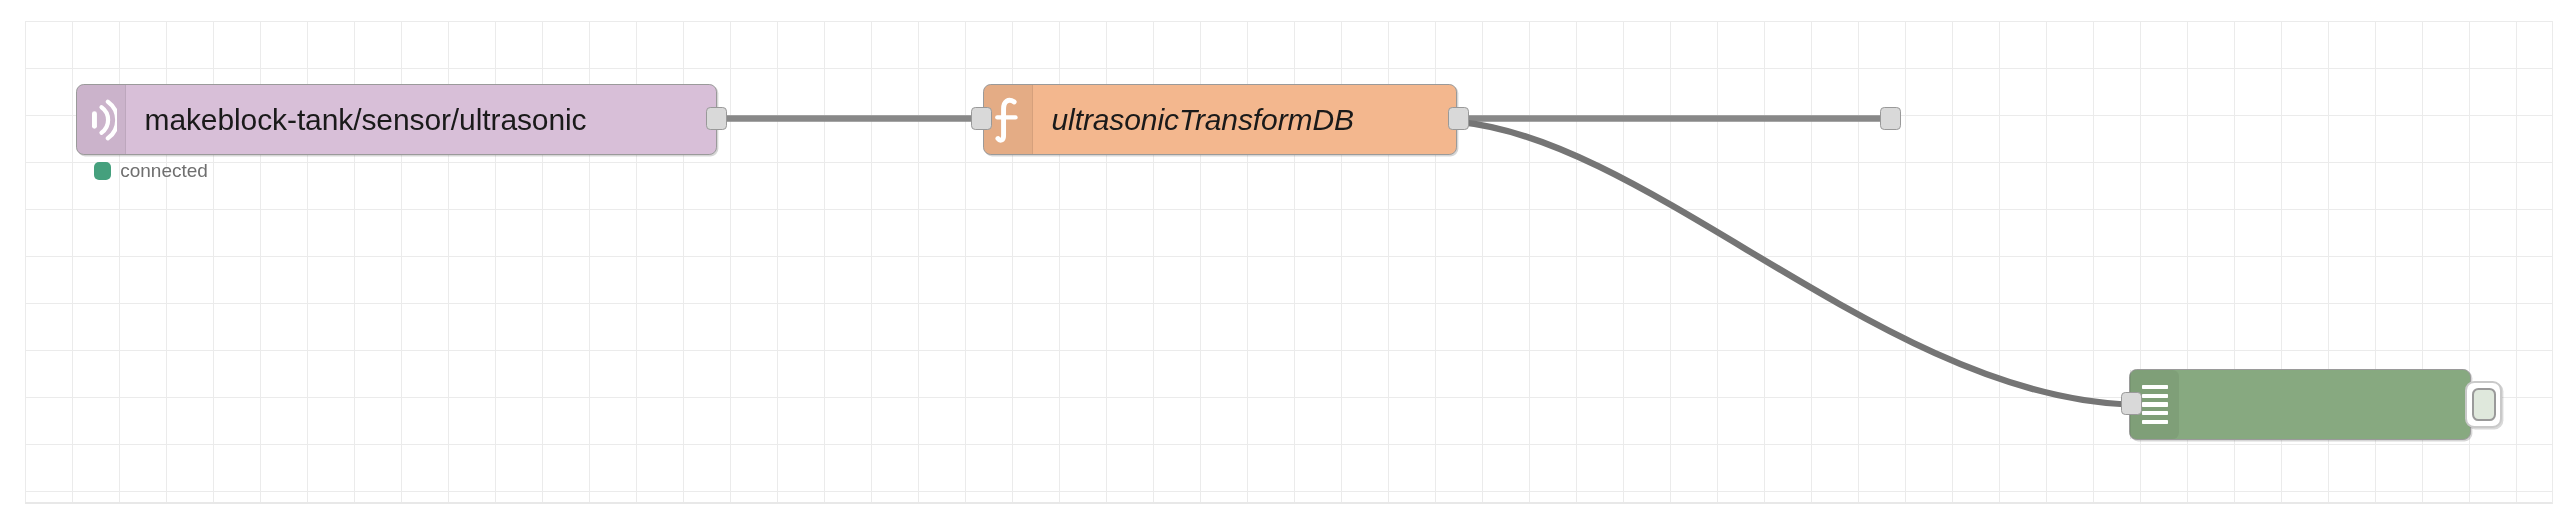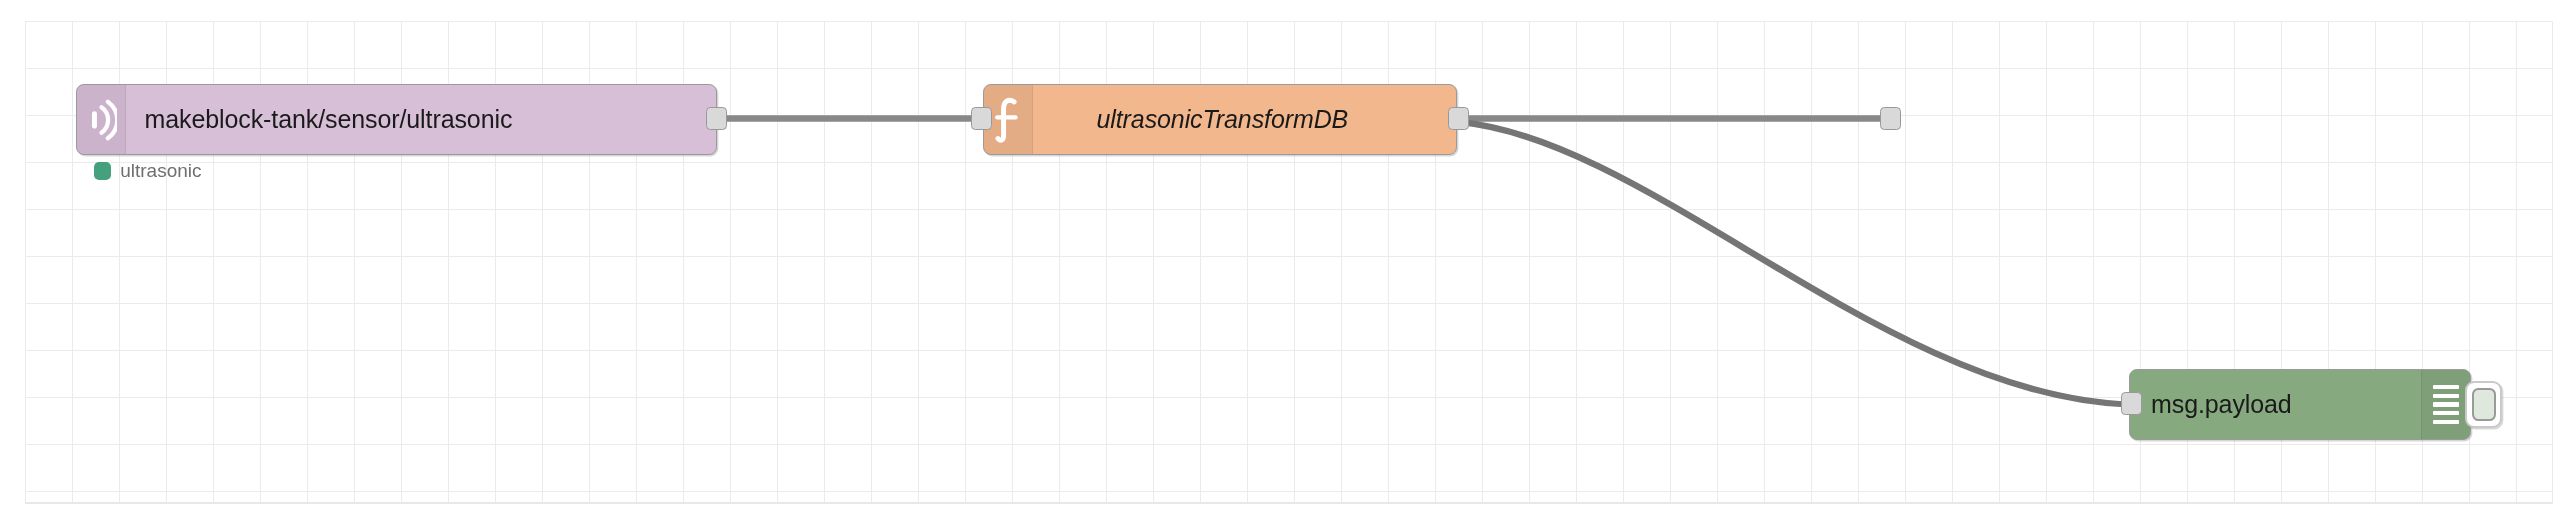--- a/index.html
+++ b/index.html
@@ -64,21 +64,21 @@
   }
   .node-icon-box.right {
     border-radius: 0 6.4px 6.4px 0;
     border-right: none;
     border-left: 0.7px solid rgba(0,0,0,0.07);
   }
   .node-label {
     flex: 1 1 auto;
     display: flex;
     align-items: center;
-    font-size: 25px;
+    font-size: 30px;
     color: #1a1a1a;
     letter-spacing: -0.1px;
     white-space: nowrap;
     overflow: hidden;
   }
   .node-label.pad-left  { padding-left: 18.5px; }
   .node-label.pad-right { padding-right: 18.5px; justify-content: flex-start; padding-left: 21px;}
   .node-label.italic { font-style: italic; }
 
   
@@ -170,39 +170,38 @@
         <path d="M12 22 L12 40" stroke="#ffffff" stroke-width="7" stroke-linecap="round" fill="none"></path>
         <path d="M22 13 A 22 22 0 0 1 22 49" stroke="#ffffff" stroke-width="6" fill="none" stroke-linecap="round"></path>
         <path d="M31 5 A 32 32 0 0 1 31 57" stroke="#ffffff" stroke-width="6" fill="none" stroke-linecap="round"></path>
       </svg>
     </div>
     <div class="node-label pad-left">makeblock-tank/sensor/ultrasonic</div>
   </div>
   <div class="port" style="left:706px; top:107px;"></div>
   <div class="status" style="left:94px; top:160px;">
     <span class="status-dot"></span>
-    <span class="status-text">ultrasonic</span>
-  </div>
-
-  <div class="node func" style="left:983px; top:84px; width:474px;gap:45px;">
+    <span class="status-text">connected</span>
+  </div>
+
+  <div class="node func" style="left:983px; top:84px; width:474px;">
     <div class="node-icon-box">
       <svg width="31" height="47" viewBox="0 0 44 66" xmlns="http://www.w3.org/2000/svg">
         <path d="M30 8 C 22 3 15 7 15 18 L15 56 C15 63 10 64 7 60" stroke="#ffffff" stroke-width="7" fill="none" stroke-linecap="round"></path>
         <path d="M6 30 L32 30" stroke="#ffffff" stroke-width="6" stroke-linecap="round"></path>
       </svg>
     </div>
     <div class="node-label pad-left italic">ultrasonicTransformDB</div>
   </div>
   <div class="port" style="left:971px; top:107px;"></div>
   <div class="port" style="left:1448px; top:107px;"></div>
 
   <div class="port" style="left:1880px; top:107px;"></div>
 
   <div class="node debug" style="left:2129px; top:369px; width:342px;">
-    <div class="node-label pad-right">msg.payload</div>
     <div class="node-icon-box right">
       <span class="bars">
         <i></i>
           <i></i>
           <i></i>
           <i></i>
           <i></i>
       </span>
     </div>
   </div>

